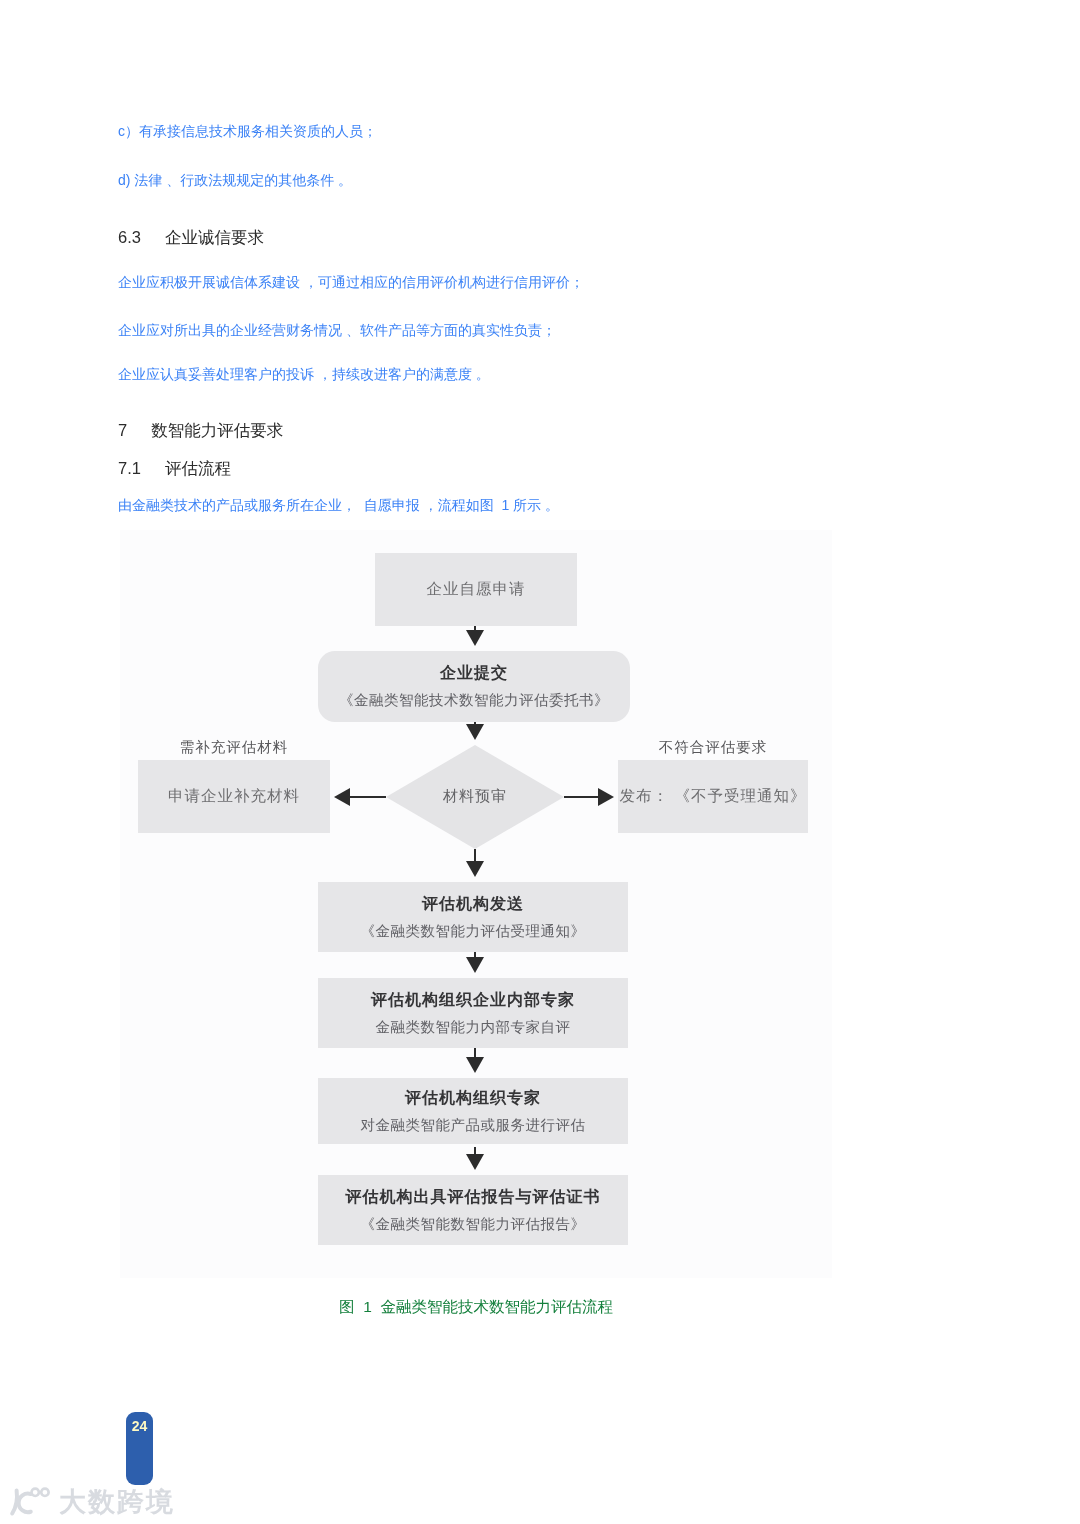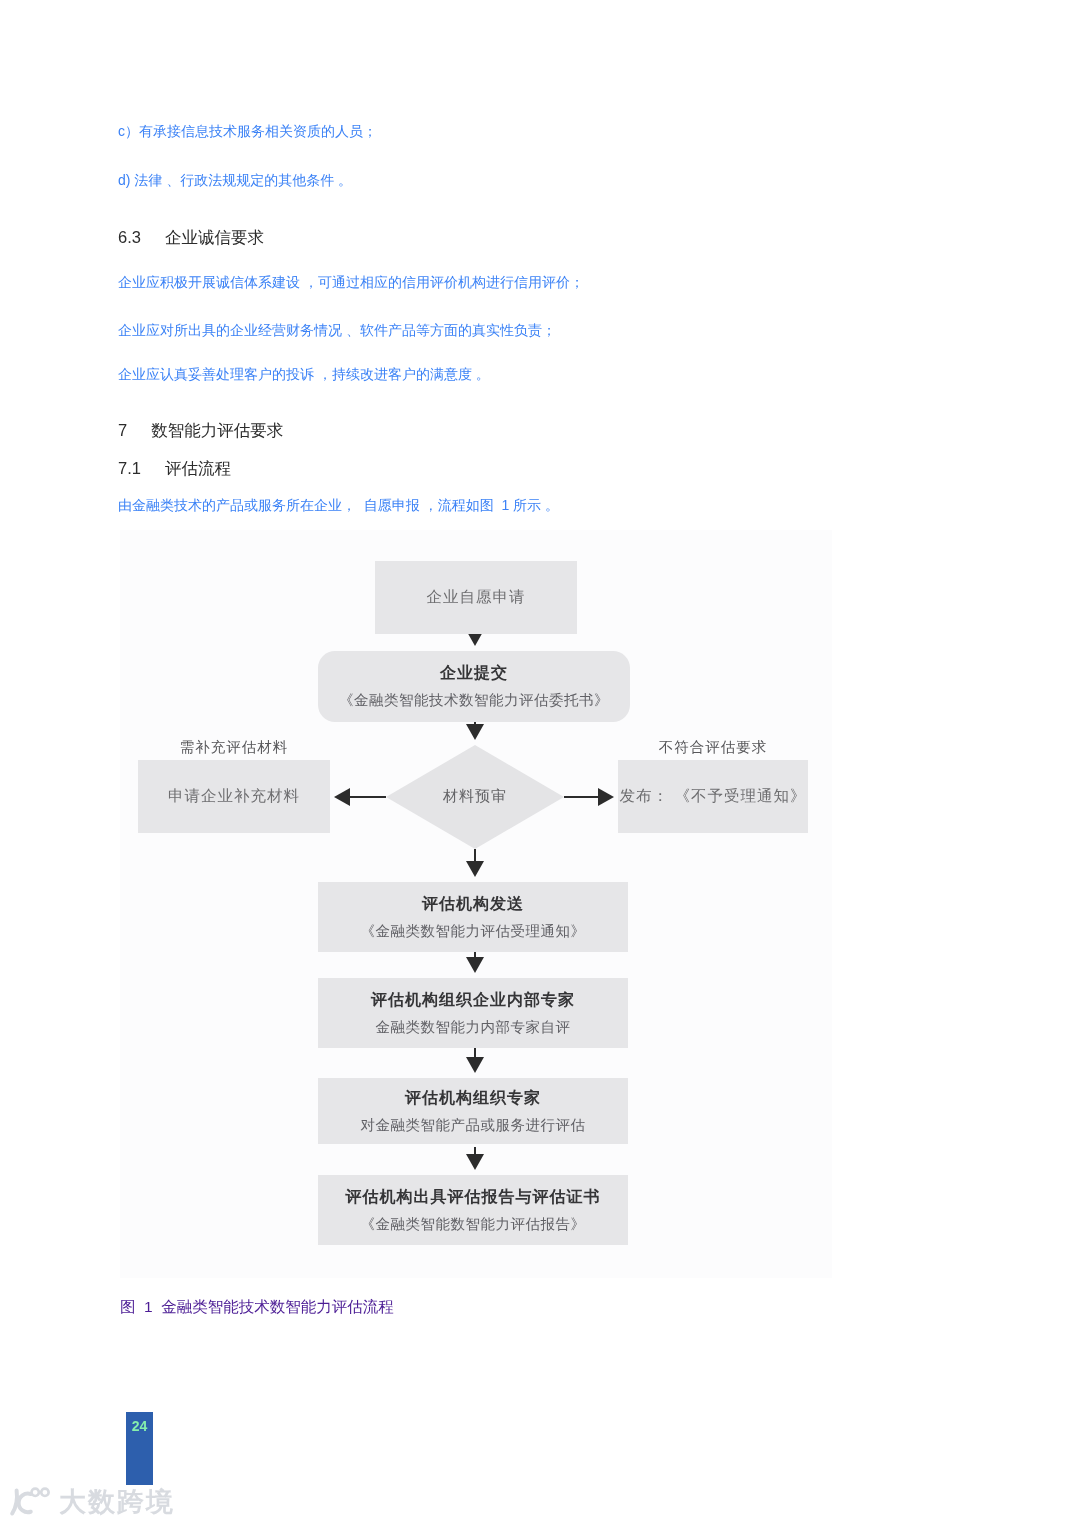--- a/index.html
+++ b/index.html
@@ -39,27 +39,27 @@
   .side-label {
     position:absolute; text-align:center;
     font-size:14.5px; color:#57575a; letter-spacing:1px;
   }
   .diamond-label {
     position:absolute; text-align:center;
     font-size:15px; color:#636366; letter-spacing:1px;
   }
   .fig-caption {
     position:absolute; left:120px; top:1297px; width:712px;
-    text-align:left; font-size:15.5px; color:#4c1d95; white-space:pre;
+    text-align:center; font-size:15.5px; color:#15803d; white-space:pre;
   }
   .page-tab {
     position:absolute; left:126px; top:1412px; width:27px; height:73px;
     background:#2d5fad;
-    color:#86efac; font-size:14px; font-weight:bold;
-    text-align:center; padding-top:6px;
+    color:#fef9c3; font-size:14px; font-weight:bold;
+    text-align:center; padding-top:6px;border-radius:9px;
   }
   .watermark {
     position:absolute; left:6px; top:1484px;
     display:flex; align-items:center; gap:7px;
     color:#d8dbe0; font-size:27px; font-weight:bold; letter-spacing:2px;
   }
 </style>
 </head>
 <body>
 
@@ -94,21 +94,21 @@
       <line x1="355" y1="96" x2="355" y2="114" stroke="#2c2c2c" stroke-width="2" marker-end="url(#ah)"></line>
       <line x1="355" y1="192" x2="355" y2="208" stroke="#2c2c2c" stroke-width="2" marker-end="url(#ah)"></line>
       <line x1="266" y1="267" x2="216" y2="267" stroke="#2c2c2c" stroke-width="2" marker-end="url(#ah)"></line>
       <line x1="444" y1="267" x2="492" y2="267" stroke="#2c2c2c" stroke-width="2" marker-end="url(#ah)"></line>
       <line x1="355" y1="319" x2="355" y2="345" stroke="#2c2c2c" stroke-width="2" marker-end="url(#ah)"></line>
       <line x1="355" y1="422" x2="355" y2="441" stroke="#2c2c2c" stroke-width="2" marker-end="url(#ah)"></line>
       <line x1="355" y1="518" x2="355" y2="541" stroke="#2c2c2c" stroke-width="2" marker-end="url(#ah)"></line>
       <line x1="355" y1="617" x2="355" y2="638" stroke="#2c2c2c" stroke-width="2" marker-end="url(#ah)"></line>
     </svg>
 
-    <div class="node" style="left:255px; top:23px; width:202px; height:73px;margin-top:8px;">
+    <div class="node" style="left:255px; top:23px; width:202px; height:73px;">
       <span class="plain">企业自愿申请</span>
     </div>
 
     <div class="node" style="left:198px; top:121px; width:312px; height:71px;border-radius:17px;">
       <span class="title">企业提交</span>
       <span class="subtitle">《金融类智能技术数智能力评估委托书》</span>
     </div>
 
     <div class="side-label" style="left:18px; top:208px; width:192px;">需补充评估材料</div>
     <div class="node" style="left:18px; top:230px; width:192px; height:73px;">

